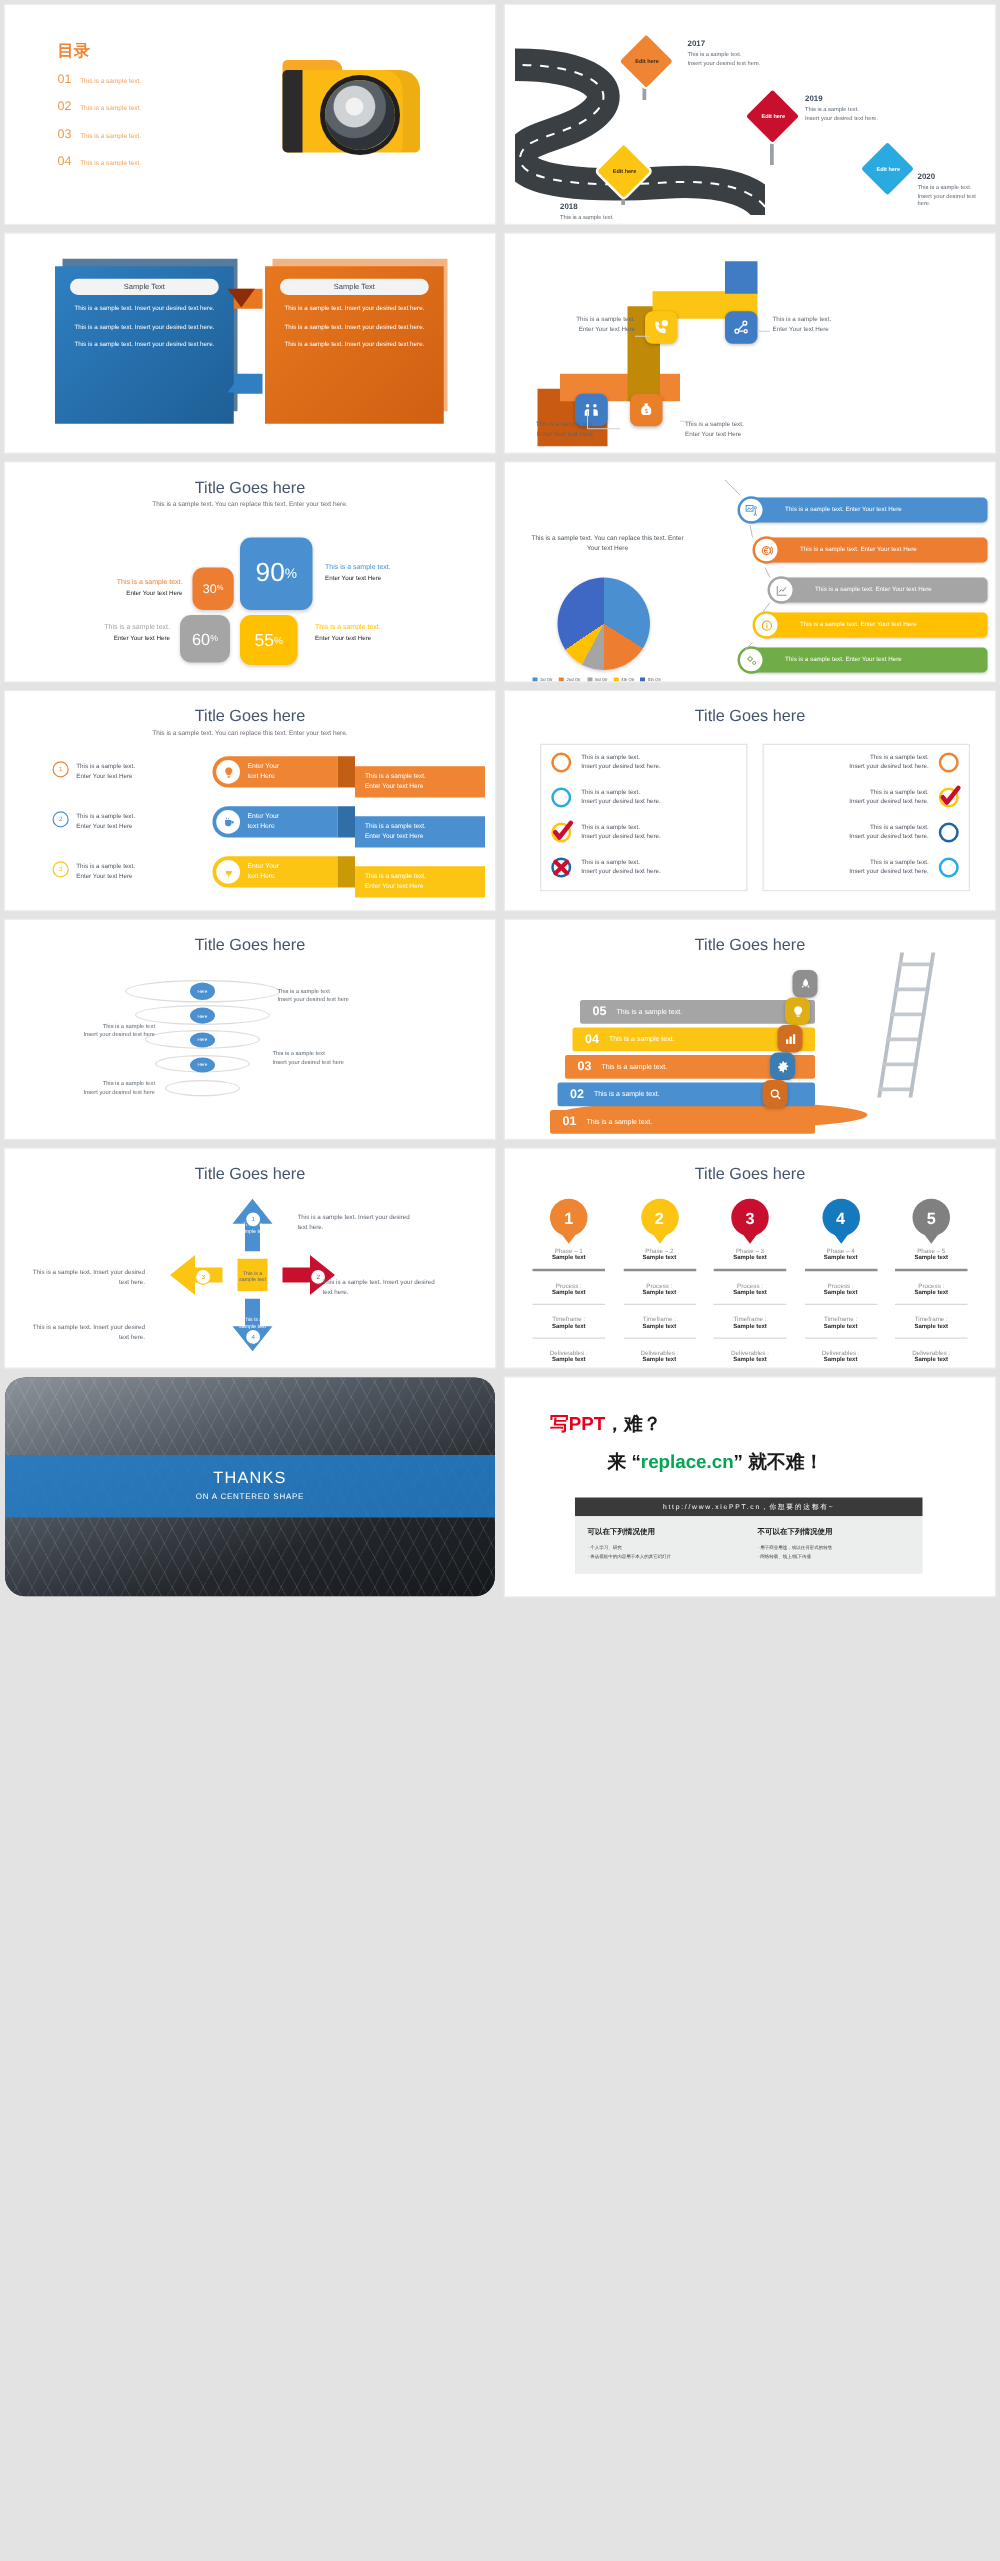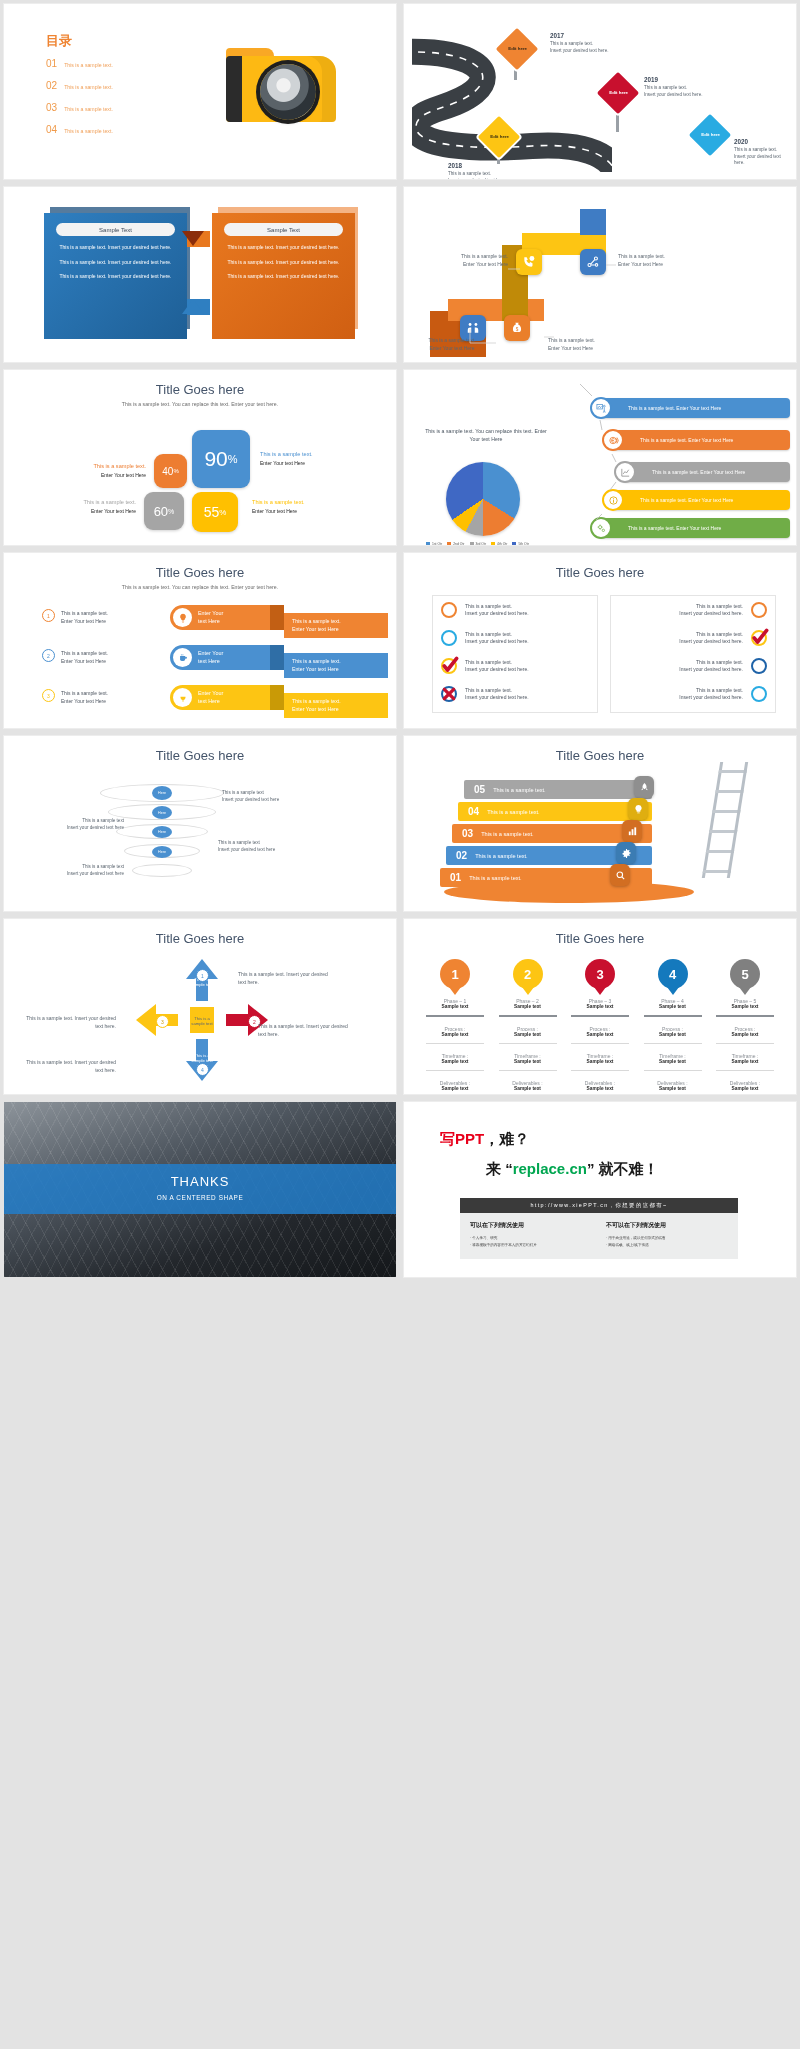--- a/index.html
+++ b/index.html
@@ -125,21 +125,21 @@
   .ck-row { display:flex; align-items:center; gap:8px; padding:6px 8px; font-size:5px; color:#4d5560; line-height:1.5; }
   .ring { width:16px; height:16px; border-radius:50%; border:2.6px solid; flex:none; }
 
   
   .fn-e { position:absolute; border:1px solid #dcdcdc; border-radius:50%; }
   .fn-c { position:absolute; border-radius:50%; background:#4a90d0; color:#fff; font-size:3.6px;
           display:flex;align-items:center;justify-content:center; }
   .fntx { position:absolute; font-size:4.6px; color:#5c6670; line-height:1.5; }
 
   
-  .ly { position:absolute; height:19px; display:flex; align-items:center; color:#fff; font-size:5.6px; border-radius:2px; }
+  .ly { position:absolute; height:19px; display:flex; align-items:center; color:#fff; font-size:5.6px; border-radius:2px;margin-top:20px; }
   .lynum { font-size:10px; font-weight:bold; padding:0 8px 0 10px; }
   .ladder { position:absolute; right:54px; top:26px; width:34px; height:116px; transform:skewX(-9deg); }
   .ladder:before,.ladder:after{ content:""; position:absolute; top:0; width:3px; height:100%; background:#b8bfc6; }
   .ladder:before{left:3px;} .ladder:after{right:3px;}
   .rung { position:absolute; left:3px; width:28px; height:2.6px; background:#c3c9cf; }
   .ground { position:absolute; left:40px; bottom:8px; width:250px; height:22px; background:#ef8432; border-radius:50%; }
 
   
   .ar { position:absolute; display:flex; align-items:center; justify-content:center; color:#fff; font-size:4.2px; text-align:center; line-height:1.25;}
   .crtx { position:absolute; font-size:5px; color:#5c6670; line-height:1.5; }
@@ -149,21 +149,21 @@
   .ph-pin { width:30px; height:30px; border-radius:50%; margin:0 auto; display:flex;align-items:center;justify-content:center;
             color:#fff; font-size:13px; font-weight:bold; position:relative; }
   .ph-pin:after{ content:""; position:absolute; bottom:-6px; left:50%; transform:translateX(-50%);
     border-left:6px solid transparent;border-right:6px solid transparent;border-top:8px solid currentColor;}
   .ph-l { text-align:center; font-size:5px; color:#8a8f95; margin-top:9px; }
   .ph-v { text-align:center; font-size:4.8px; color:#2b2b2b; font-weight:bold; }
   .ph-hr { height:1px; background:#d9d9d9; margin:6px 2px; }
   .ph-hr.thick { height:2px; background:#8a8f95; }
 
   
-  .th { position:relative; width:392px; height:175px; overflow:hidden; background:#2a2e33; }
+  .th { position:relative; width:392px; height:175px; overflow:hidden; background:#2a2e33;border-radius:16px; }
   .th-bg { position:absolute; inset:0;
     background:
       repeating-linear-gradient(62deg, rgba(255,255,255,.09) 0 1px, rgba(0,0,0,0) 1px 11px),
       repeating-linear-gradient(-62deg, rgba(255,255,255,.07) 0 1px, rgba(0,0,0,0) 1px 11px),
       linear-gradient(160deg,#8d949b 0%, #4f5760 35%, #23272c 70%, #14171a 100%); }
   .th-band { position:absolute; left:0; top:62px; width:100%; height:50px; background:rgba(35,125,200,.86); }
   .th-t { position:absolute; left:0; top:72px; width:100%; text-align:center; color:#fff; font-size:13px; letter-spacing:1px;}
   .th-s { position:absolute; left:0; top:92px; width:100%; text-align:center; color:#fff; font-size:6.4px; letter-spacing:.6px;}
 
   
@@ -342,21 +342,21 @@
 
     <div class="slide">
       <div class="s-title">Title Goes here</div>
       <div class="s-sub">This is a sample text. You can replace this text. Enter your text here.</div>
 
       <div class="pbox" style="left:188px; top:60px; width:58px; height:58px; background:#4a90d0; font-size:21px;">
         <span>90</span>
           <b style="font-size:11px">%</b>
         </div>
       <div class="pbox" style="left:150px; top:84px; width:33px; height:34px; background:#ed7d31; font-size:10px;">
-        <span>40</span>
+        <span>30</span>
           <b style="font-size:6px">%</b>
         </div>
       <div class="pbox" style="left:140px; top:122px; width:40px; height:38px; background:#a5a5a5; font-size:13px;">
         <span>60</span>
           <b style="font-size:7px">%</b>
         </div>
       <div class="pbox" style="left:188px; top:122px; width:46px; height:40px; background:#ffc000; font-size:14px;">
         <span>55</span>
           <b style="font-size:8px">%</b>
         </div>

